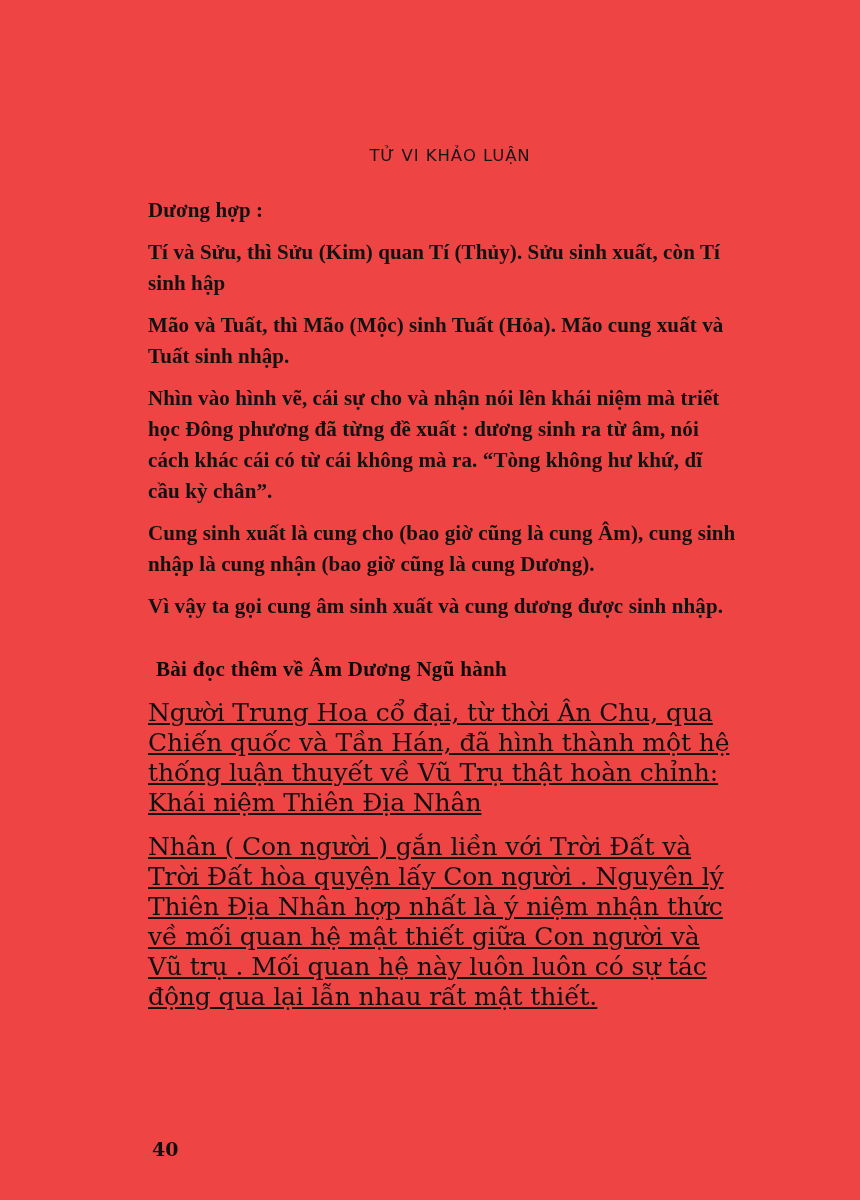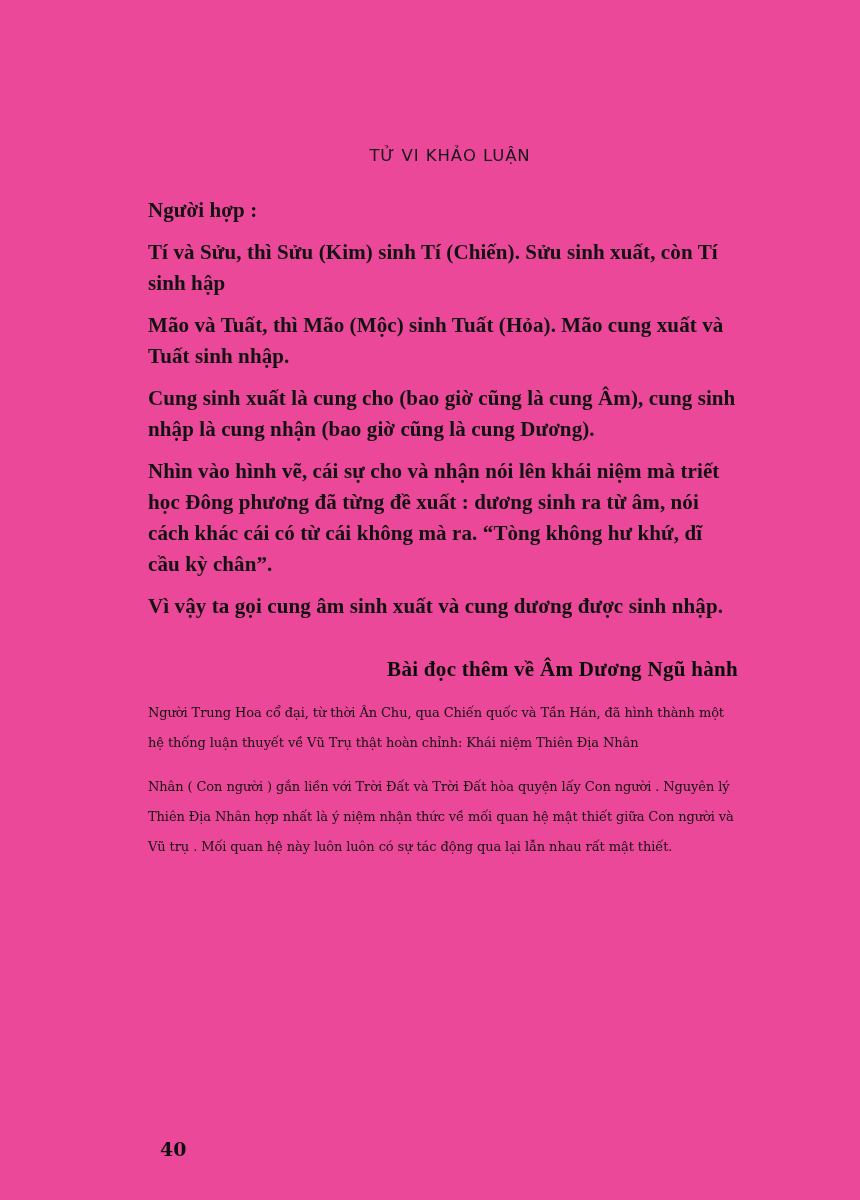--- a/index.html
+++ b/index.html
@@ -11,21 +11,21 @@
     width: 860px;
     height: 1200px;
     position: relative;
     font-family: "Liberation Serif", "DejaVu Serif", serif;
     color: #0d0d0d;
     overflow: hidden;
   }
   .page {
     position: absolute;
     inset: 0;
-    background: #ec4899;
+    background: #ef4444;
   }
   .page-inner {
     position: absolute;
     left: 148px;
     top: 146px;
     width: 590px;
   }
   .running-head {
     text-align: center;
     font-family: "DejaVu Sans", "Liberation Sans", sans-serif;
@@ -47,63 +47,63 @@
   }
   .para.tight {
     margin-bottom: 11px;
   }
   .para.block-gap {
   }
   .section-heading {
     font-size: 21px;
     line-height: 30px;
     font-weight: 700;
-    margin: 32px 0 14px 0;
+    margin: 32px 0 14px 8px;
     letter-spacing: 0.3px;
     color: #0a0a0a;
-    text-align: right;
   }
   .para-sans {
     font-family: "DejaVu Serif", "Liberation Serif", serif;
-    font-size: 13px;
+    font-size: 25px;
     line-height: 30px;
     font-weight: 500;
     margin: 0 0 14px 0;
     letter-spacing: -0.1px;
     color: #111111;
+    text-decoration: underline;
   }
   .page-number {
     position: absolute;
-    left: 160px;
+    left: 152px;
     top: 1138px;
     font-size: 19px;
     font-weight: 700;
     font-family: "DejaVu Serif", "Liberation Serif", serif;
     color: #101010;
   }
 </style>
 </head>
 <body>
 
 <div class="page">
 
   <div class="page-inner">
 
     <div class="running-head">TỬ VI KHẢO LUẬN</div>
 
-    <p class="para tight">Người hợp :</p>
+    <p class="para tight">Dương hợp :</p>
 
-    <p class="para tight">Tí và Sửu, thì Sửu (Kim) sinh Tí (Chiến). Sửu sinh xuất, còn Tí sinh hập</p>
+    <p class="para tight">Tí và Sửu, thì Sửu (Kim) quan Tí (Thủy). Sửu sinh xuất, còn Tí sinh hập</p>
 
 
     <p class="para tight">Mão và Tuất, thì Mão (Mộc) sinh Tuất (Hỏa). Mão cung xuất và Tuất sinh nhập.</p>
 
+    <p class="para tight">Nhìn vào hình vẽ, cái sự cho và nhận nói lên khái niệm mà triết học Đông phương đã từng đề xuất : dương sinh ra từ âm, nói cách khác cái có từ cái không mà ra. “Tòng không hư khứ, dĩ cầu kỳ chân”.</p>
+
     <p class="para tight">Cung sinh xuất là cung cho (bao giờ cũng là cung Âm), cung sinh nhập là cung nhận (bao giờ cũng là cung Dương).</p>
-
-    <p class="para tight">Nhìn vào hình vẽ, cái sự cho và nhận nói lên khái niệm mà triết học Đông phương đã từng đề xuất : dương sinh ra từ âm, nói cách khác cái có từ cái không mà ra. “Tòng không hư khứ, dĩ cầu kỳ chân”.</p>
 
     <p class="para block-gap">Vì vậy ta gọi cung âm sinh xuất và cung dương được sinh nhập.</p>
 
     <h2 class="section-heading">Bài đọc thêm về Âm Dương Ngũ hành</h2>
 
     <p class="para-sans">Người Trung Hoa cổ đại, từ thời Ân Chu, qua Chiến quốc và Tần Hán, đã hình thành một hệ thống luận thuyết về Vũ Trụ thật hoàn chỉnh: Khái niệm Thiên Địa Nhân</p>
 
     <p class="para-sans">Nhân ( Con người ) gắn liền với Trời Đất và Trời Đất hòa quyện lấy Con người . Nguyên lý Thiên Địa Nhân hợp nhất là ý niệm nhận thức về mối quan hệ mật thiết giữa Con người và Vũ trụ . Mối quan hệ này luôn luôn có sự tác động qua lại lẫn nhau rất mật thiết.</p>
 
 

